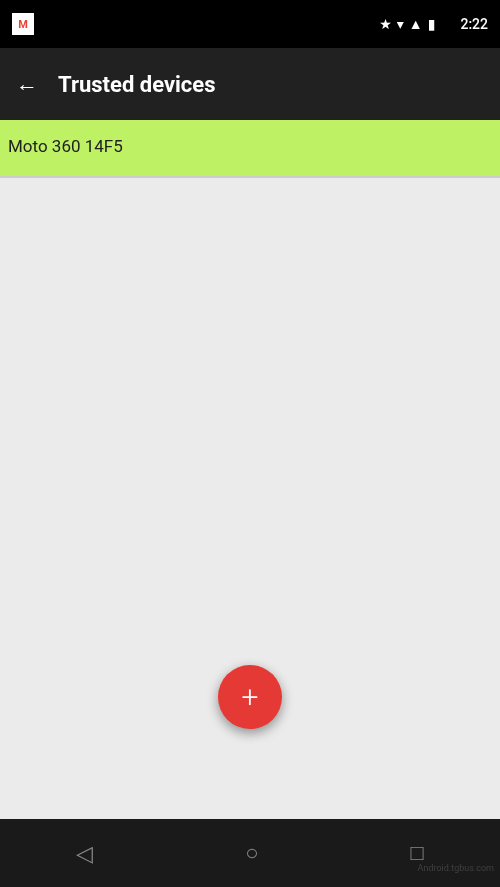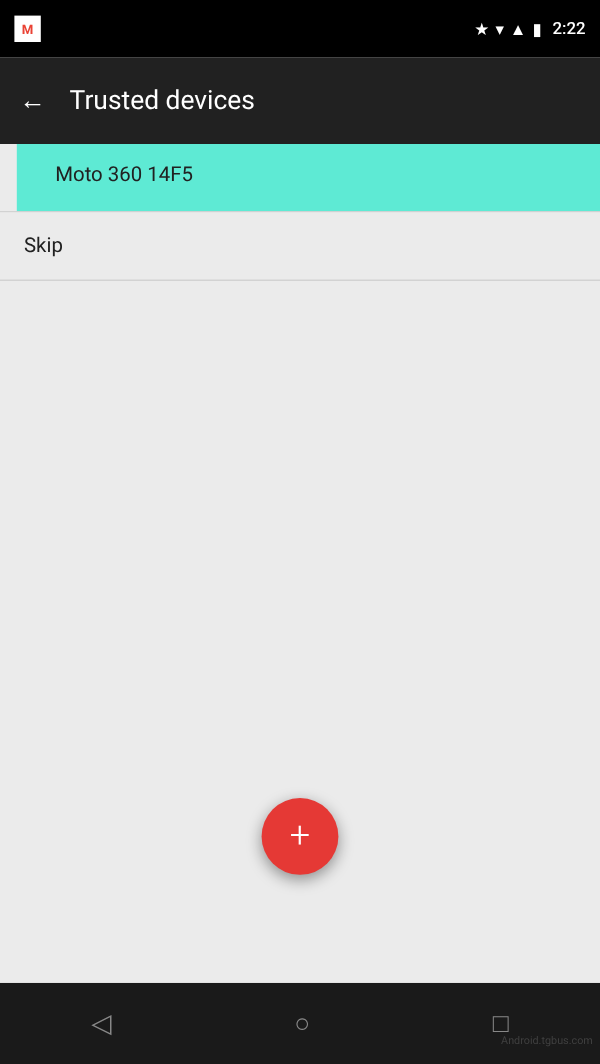--- a/index.html
+++ b/index.html
@@ -58,21 +58,21 @@
 
     .status-icon {
       color: white;
       font-size: 14px;
     }
 
     .time {
       font-size: 14px;
       font-weight: 500;
       color: white;
-      margin-left: 4px;
+      margin-left: 20px;
     }
 
     
     .app-bar {
       width: 100%;
       height: 72px;
       background: #212121;
       display: flex;
       align-items: center;
       padding: 0 16px;
@@ -84,37 +84,36 @@
       color: white;
       font-size: 22px;
       cursor: pointer;
       display: flex;
       align-items: center;
     }
 
     .app-bar-title {
       color: white;
       font-size: 22px;
-      font-weight: 400;
+      font-weight: 700;
     }
 
     
     .main-content {
       flex: 1;
       background: #ebebeb;
       overflow: hidden;
       position: relative;
     }
 
     
     .list-item {
-      background: #5eead4;
-      padding: 16px 32px;
-      cursor: pointer;
-      margin-left: 14px;
+      background: #bef264;
+      padding: 16px 8px;
+      cursor: pointer;
     }
 
     .list-item-title {
       font-size: 17px;
       color: #212121;
       font-weight: 400;
       margin-bottom: 4px;
     }
 
     .list-item-subtitle {
@@ -213,23 +212,20 @@
 </div>
 
 <div class="main-content">
 
   <div class="list-item">
     <div class="list-item-title">Moto 360 14F5</div>
   </div>
 
   <div class="divider"></div>
 
-  <div class="list-item-skip">
-    <div class="list-item-skip-text">Skip</div>
-  </div>
 
   <div class="divider"></div>
 
   <div class="fab">
     <span class="fab-icon">+</span>
   </div>
 
 </div>
 
 <div class="nav-bar">

